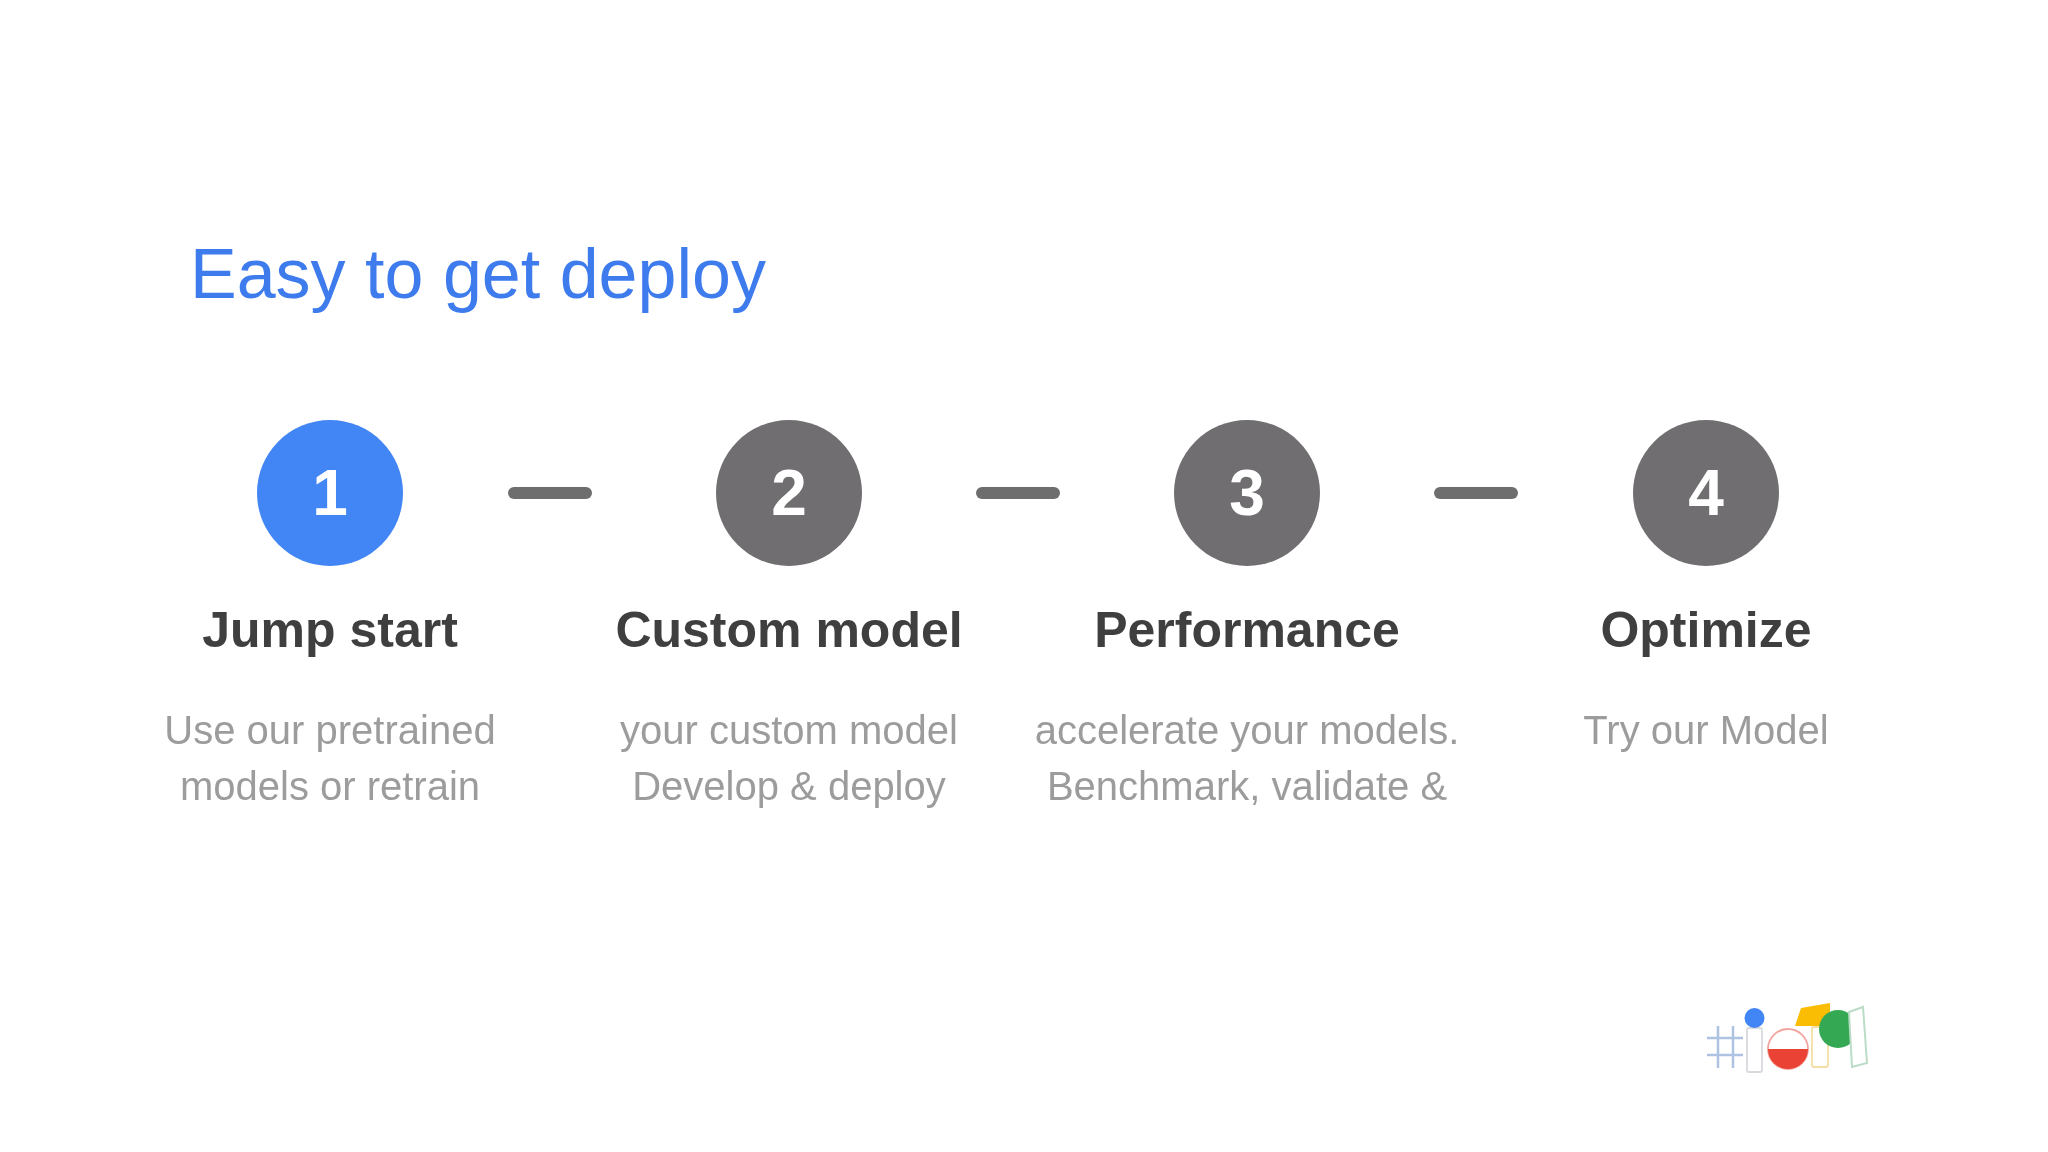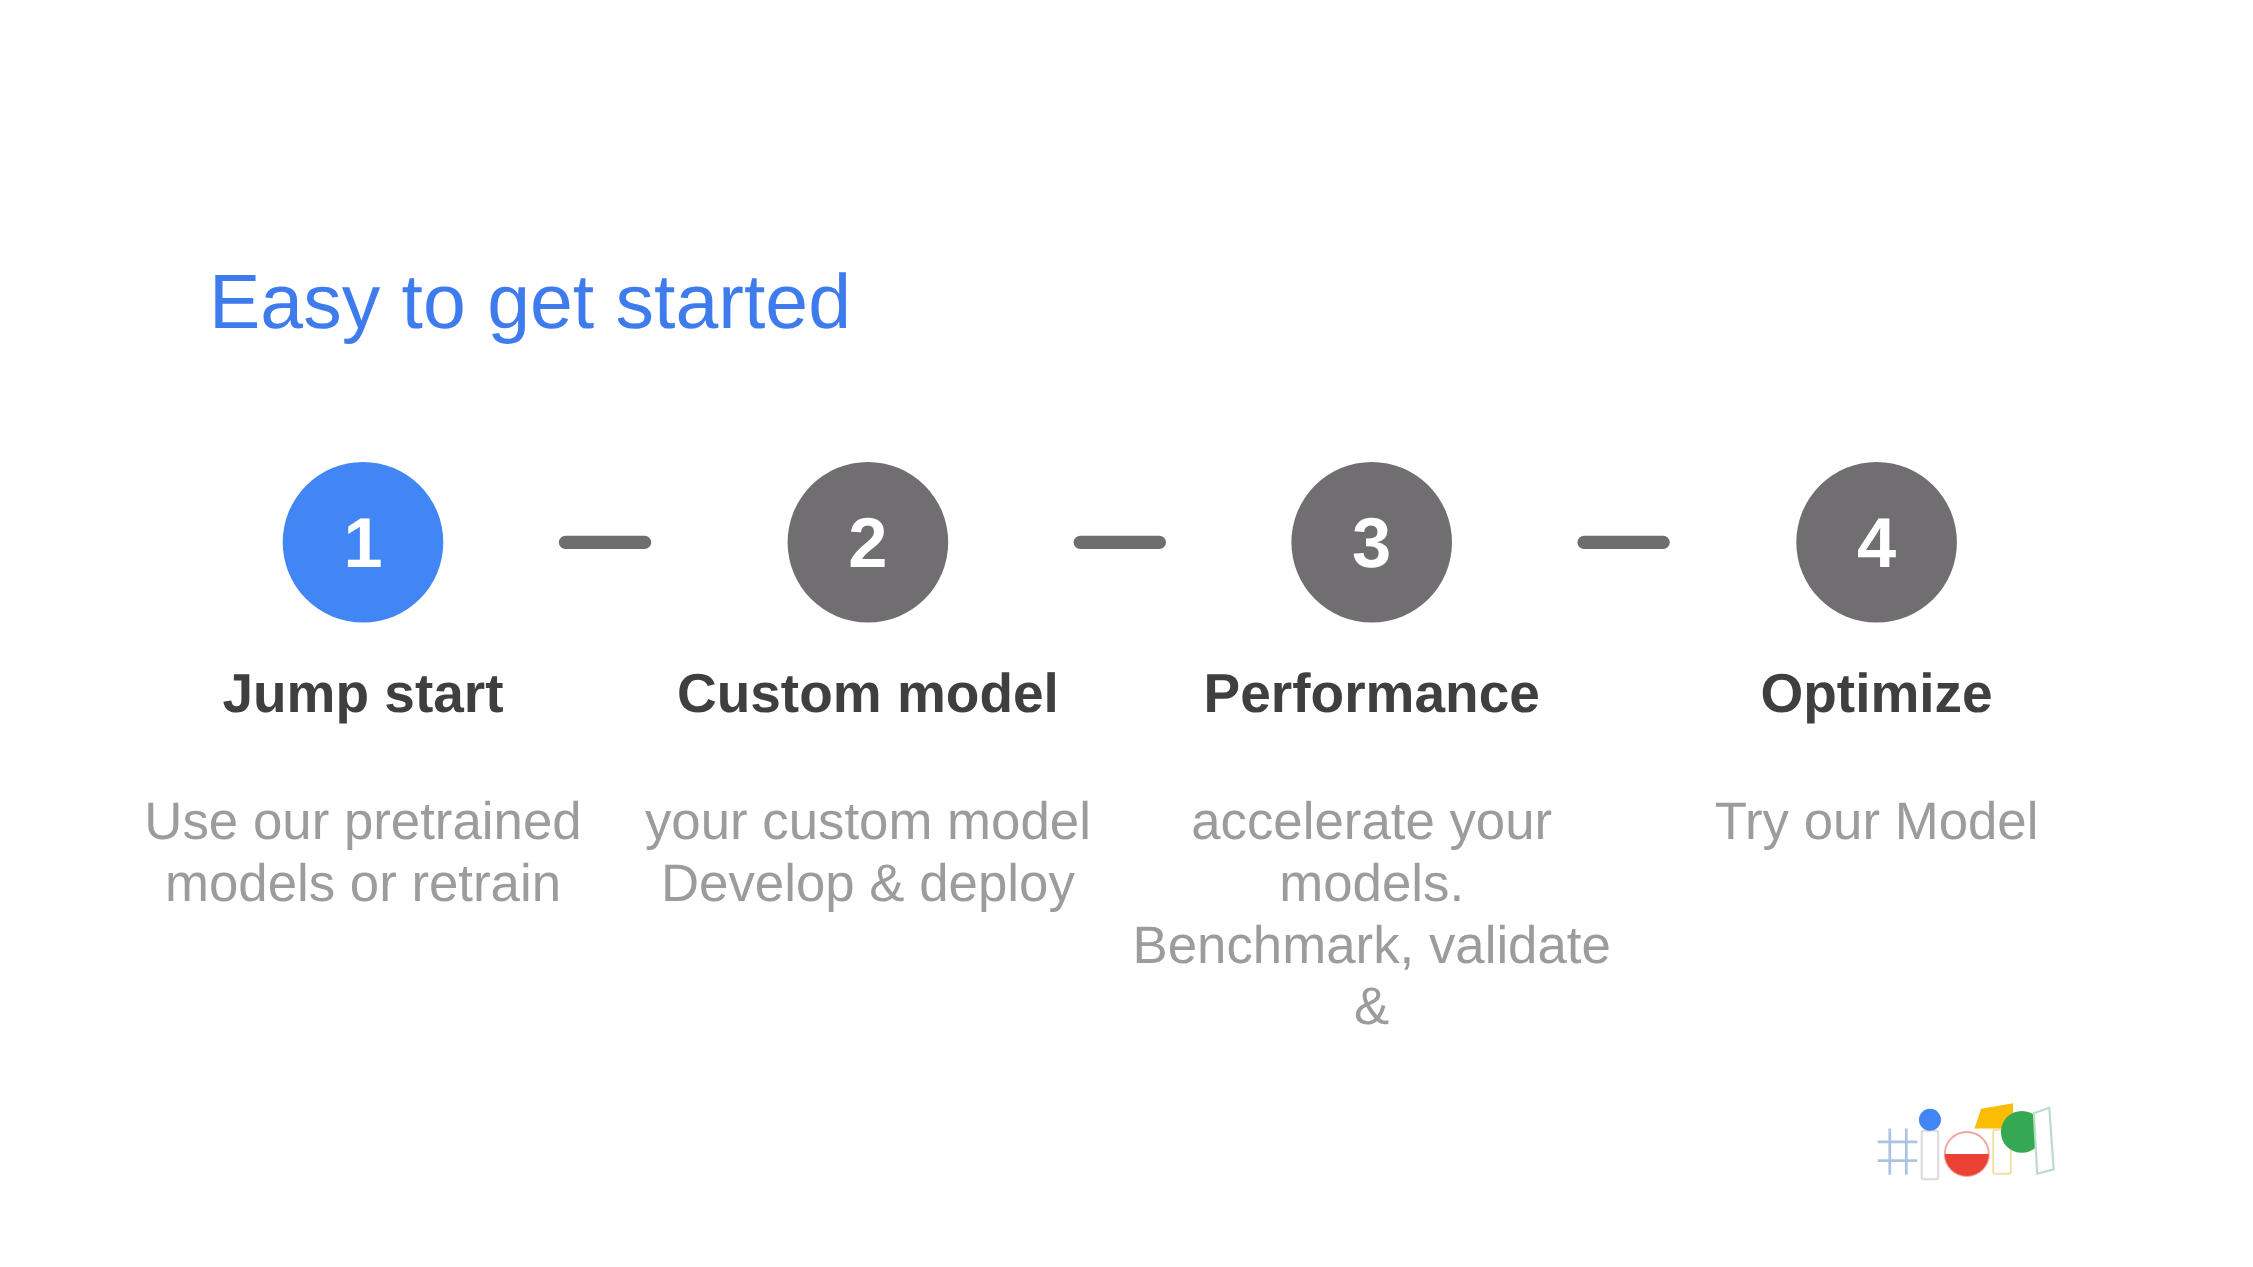--- a/index.html
+++ b/index.html
@@ -58,22 +58,22 @@
   }
   .step-title {
     margin-top: 34px;
     font-size: 50px;
     font-weight: 700;
     line-height: 60px;
     color: #3f3f3f;
     text-align: center;
   }
   .step-desc {
-    margin-top: 60px;
-    font-size: 48px;
+    margin-top: 42px;
+    font-size: 40px;
     font-weight: 400;
     line-height: 56px;
     color: #9c9c9c;
   }
   .dash {
     position: absolute;
     top: 487px;
     width: 84px;
     height: 12px;
     border-radius: 6px;
@@ -97,21 +97,21 @@
   .io-one-stem { fill: #ffffff; stroke: #f3dfa4; stroke-width: 1.8; }
   .io-one-flag { fill: #fbbc04; }
   .io-nine-circle { fill: #34a853; }
   .io-nine-quad { fill: #ffffff; stroke: #bbdcc6; stroke-width: 2; }
 </style>
 </head>
 <body>
 
 <div class="slide">
 
-  <h1 class="slide-title">Easy to get started</h1>
+  <h1 class="slide-title">Easy to get deploy</h1>
 
   <div class="step pos-1">
     <div class="circle active">
       <span class="num">1</span>
     </div>
     <div class="step-title">Jump start</div>
     <div class="step-desc">
       <div>Use our pretrained</div>
       <div>models or retrain</div>
     </div>

